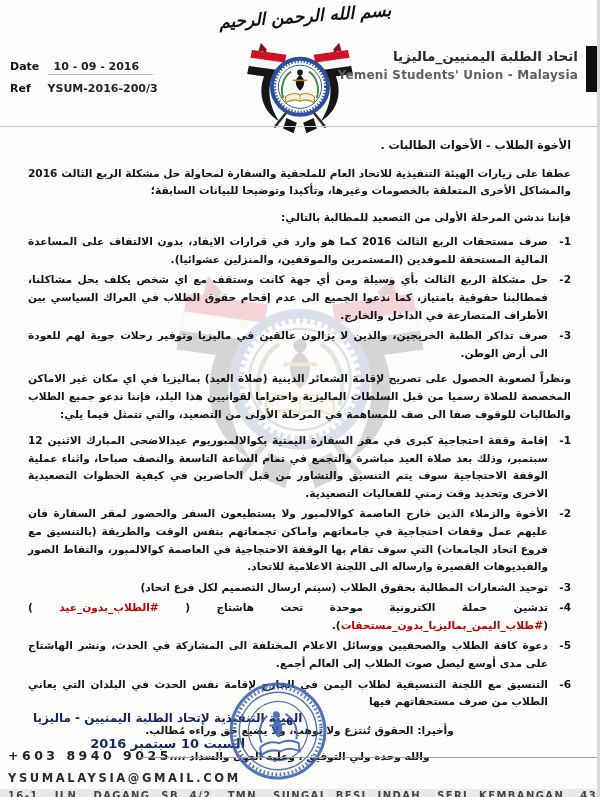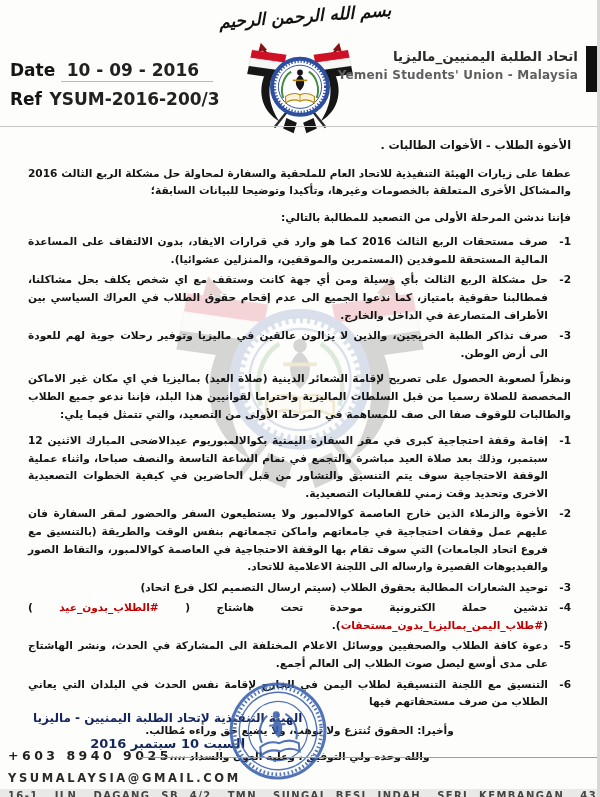--- a/index.html
+++ b/index.html
@@ -16,21 +16,21 @@
   .bismillah{
     position:absolute;top:6px;left:200px;width:210px;text-align:center;
     font-size:17px;font-weight:700;font-style:italic;color:#111;
     transform:rotate(-4deg);direction:rtl;letter-spacing:1px;
   }
   .logo{position:absolute;left:234px;top:38px;width:132px;height:96px;}
   .org-block{position:absolute;top:46px;right:0;text-align:right;}
   .accent-bar{position:absolute;top:46px;right:0;width:14px;height:46px;background:#101010;}
   .org-ar{font-size:13.5px;font-weight:700;color:#2b2b2b;direction:rtl;margin:2px 22px 0 0;}
   .org-en{font-size:12px;font-weight:700;color:#5f5f5f;margin:4px 22px 0 0;letter-spacing:.2px;}
-  .meta{position:absolute;left:10px;top:60px;font-size:17px;}
+  .meta{position:absolute;left:10px;top:60px;font-size:11px;}
   .meta-row{margin-bottom:9px;white-space:nowrap;}
   .meta-label{font-weight:700;color:#141414;display:inline-block;min-width:34px;}
   .meta-value{color:#222;font-weight:600;}
   .meta-value.underlined{border-bottom:1.5px solid #b9b9b9;padding:0 14px 1px 6px;}
   .header-divider{position:absolute;top:126px;left:0;width:600px;border-top:1.6px solid #c7c7c5;}
 
   
   .watermark{position:absolute;left:150px;top:265px;width:300px;height:225px;opacity:.17;pointer-events:none;}
 
   

